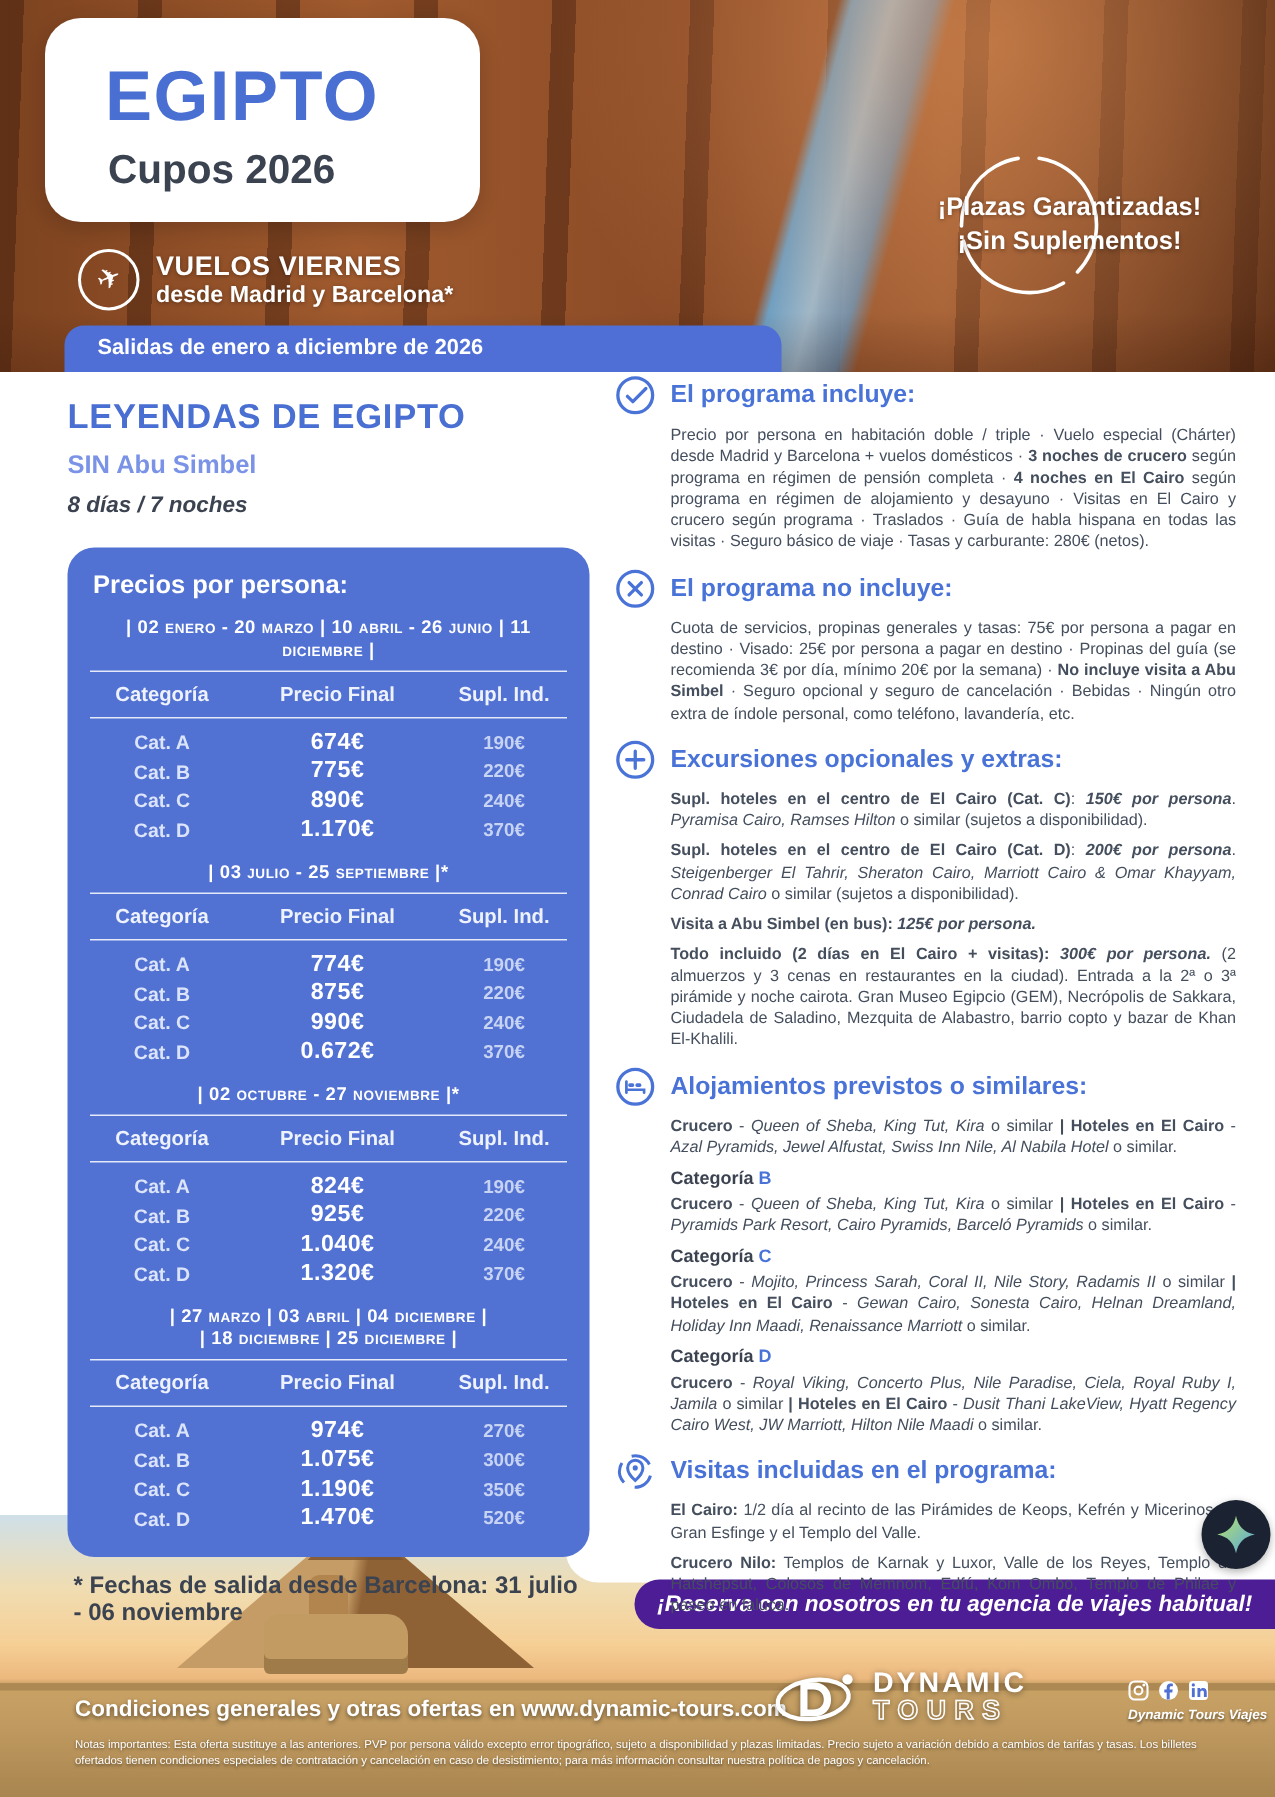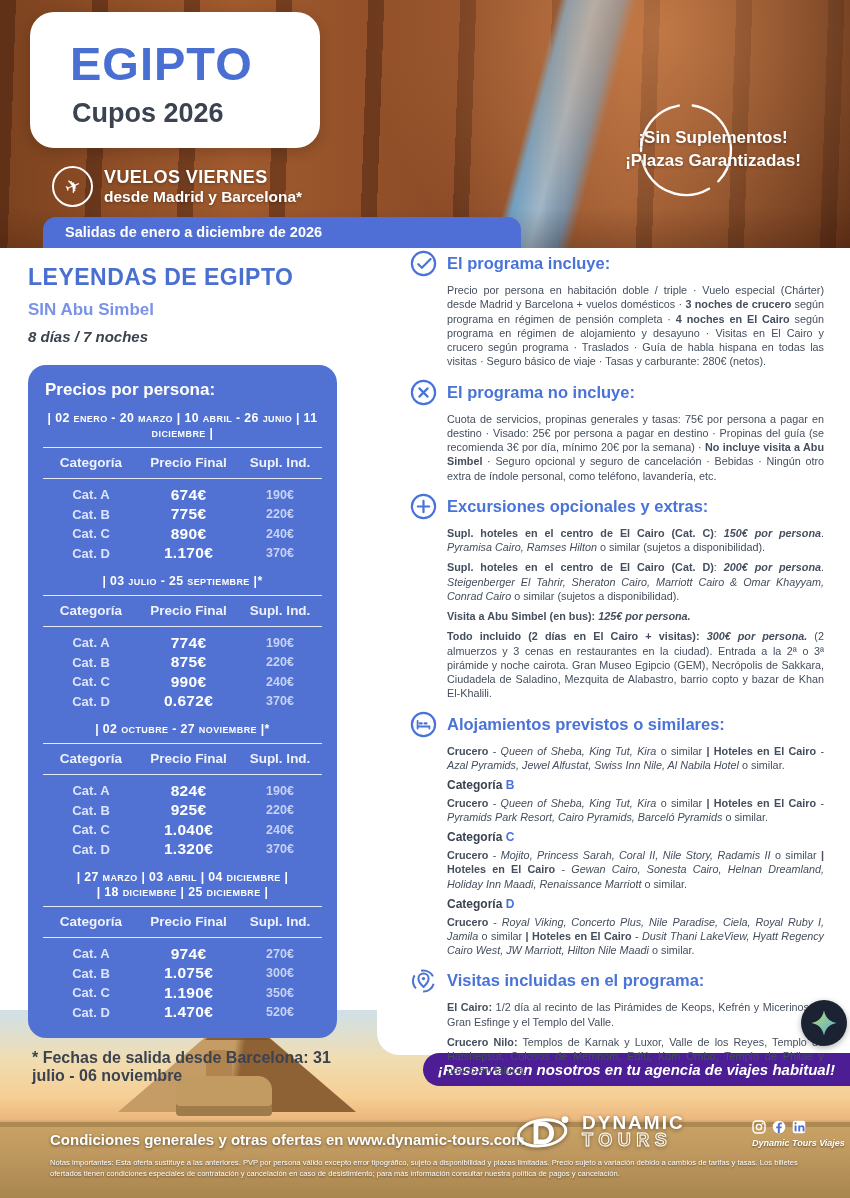--- a/index.html
+++ b/index.html
@@ -28,21 +28,21 @@
   .plane-circle{width:37px;height:37px;border:2.5px solid #fff;border-radius:50%;display:flex;
       align-items:center;justify-content:center;font-size:19px;}
   .plane-circle span{display:inline-block;transform:rotate(-22deg);}
   .v1{font-size:18px;font-weight:800;letter-spacing:.4px;text-shadow:0 1px 3px rgba(0,0,0,.35);}
   .v2{font-size:15.5px;font-weight:700;text-shadow:0 1px 3px rgba(0,0,0,.35);}
   .departures{position:absolute;left:43px;bottom:0;width:478px;height:31px;background:#4f6fd6;
       border-radius:13px 13px 0 0;color:#fff;font-size:14.5px;font-weight:700;line-height:31px;
       padding-left:22px;box-sizing:border-box;z-index:3;}
 
   
-  .left-col{position:absolute;left:28px;top:264px;width:309px;z-index:5;}
+  .left-col{position:absolute;left:45px;top:264px;width:348px;z-index:5;}
   .prod-name{font-size:23px;font-weight:800;letter-spacing:.5px;color:#4a6fd2;}
   .prod-variant{margin-top:9px;font-size:17px;font-weight:600;color:#7a93e6;}
   .prod-duration{margin-top:8px;font-size:15px;font-weight:800;font-style:italic;color:#3b4250;}
   .price-box{margin-top:20px;background:#5171d3;border-radius:18px;padding:15px 13px 16px;color:#fff;}
   .pb-title{font-size:17px;font-weight:800;padding-left:4px;}
   .p-table{margin-top:11px;}
   .t-date-line{text-align:center;font-size:12.3px;font-weight:800;font-variant:small-caps;
       letter-spacing:.4px;line-height:15px;}
   .t-rule{border-top:1.5px solid rgba(255,255,255,.85);margin:6px 2px;}
   .t-row{display:grid;grid-template-columns:100px 1fr 88px;align-items:center;}
@@ -109,22 +109,22 @@
   <div class="hero">
     <div class="title-card">
       <div class="title">EGIPTO</div>
       <div class="subtitle">Cupos 2026</div>
     </div>
     <div class="plazas">
       <svg class="plazas-ring" width="150" height="100" viewBox="0 0 150 100">
         <circle cx="76" cy="50" r="45" fill="none" stroke="#ffffff" stroke-width="2.4" stroke-dasharray="58 12 84 10 64 14" stroke-linecap="round" transform="rotate(-30 76 50)"></circle>
       </svg>
       <div class="plazas-text">
+        <div>¡Plazas Garantizadas!</div>
         <div>¡Sin Suplementos!</div>
-        <div>¡Plazas Garantizadas!</div>
       </div>
     </div>
     <div class="vuelos">
       <div class="plane-circle">
           <span>✈</span>
         </div>
       <div>
         <div class="v1">VUELOS VIERNES</div>
         <div class="v2">desde Madrid y Barcelona*</div>
       </div>

